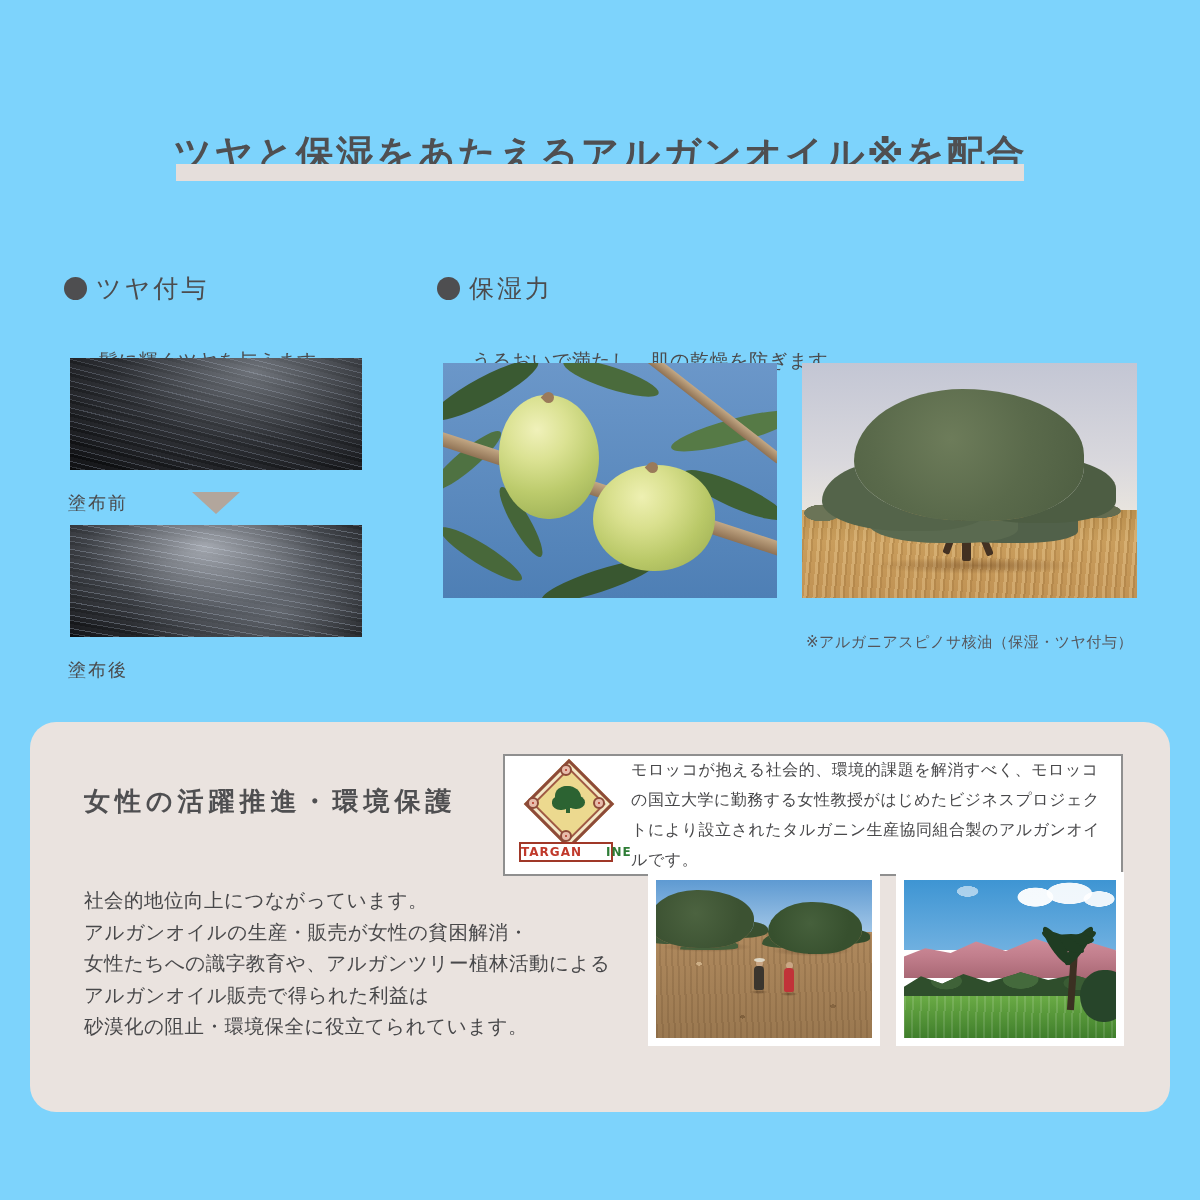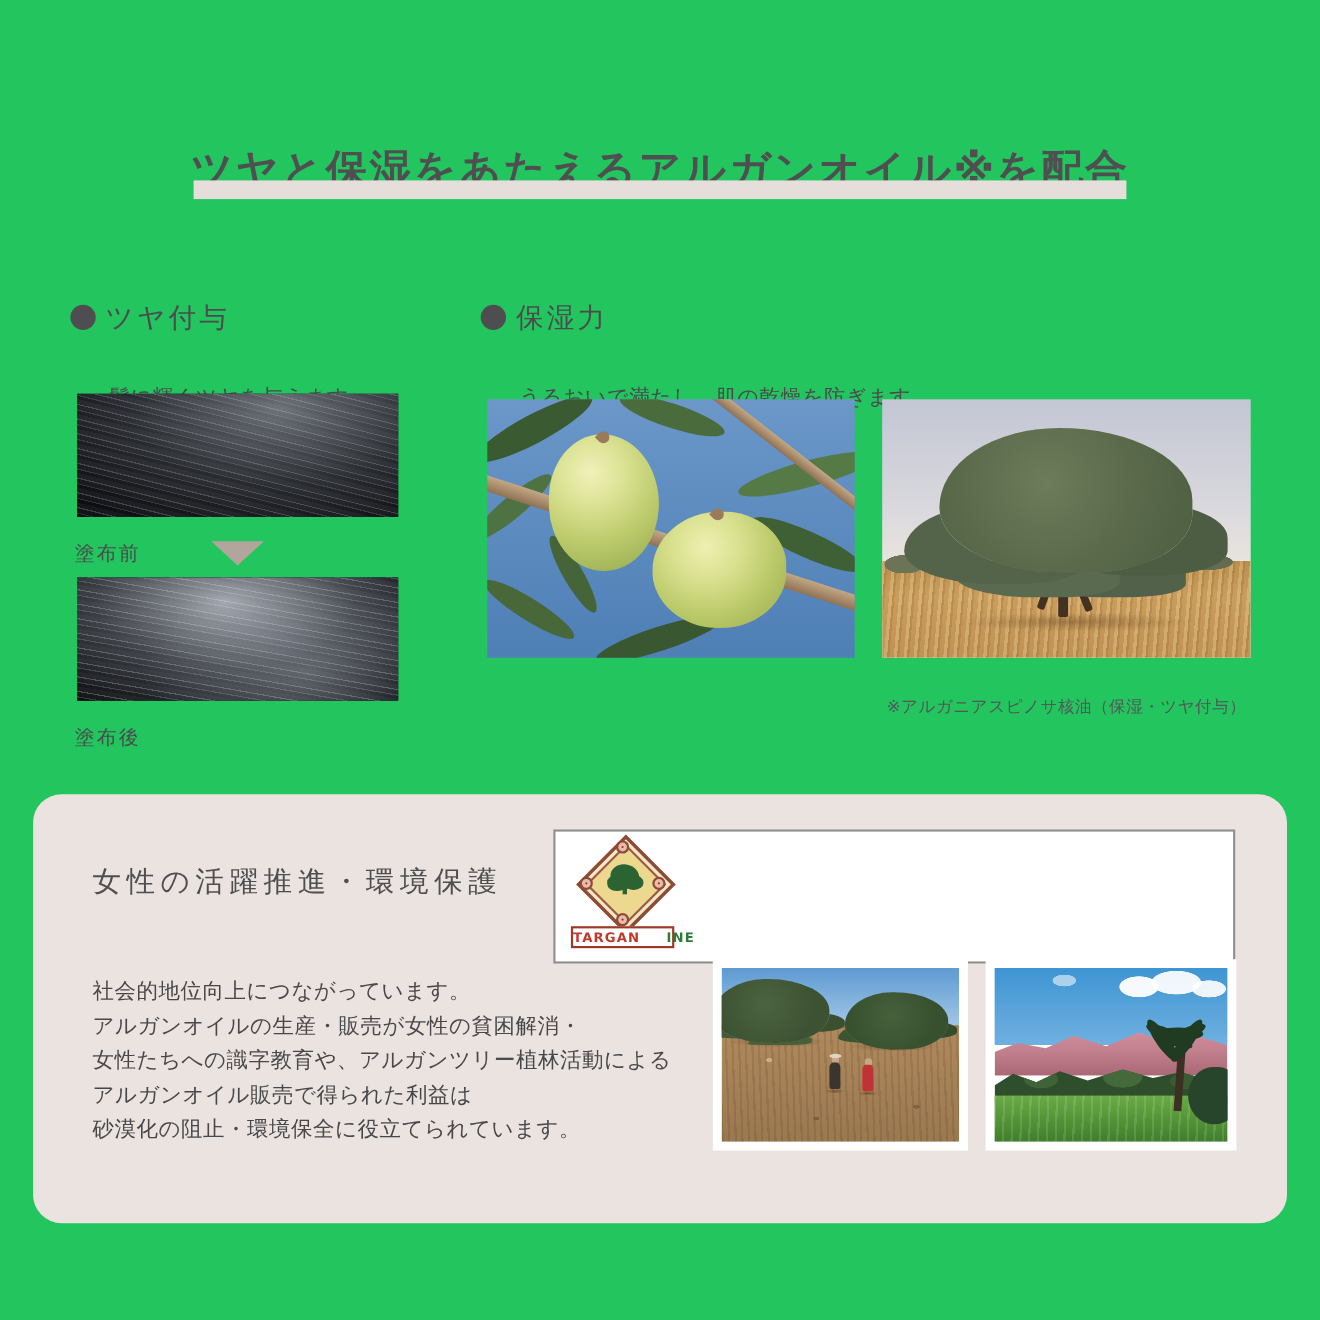--- a/index.html
+++ b/index.html
@@ -1,17 +1,17 @@
 <!DOCTYPE html>
 <html><head>
 <meta charset="utf-8">
 <style>
   html,body{margin:0;padding:0;background:#ffffff;}
   body{font-family:"DejaVu Sans","Liberation Sans",sans-serif;color:#4c4c4e;}
-  .canvas{position:relative;width:1200px;height:1200px;margin:0 auto;background:#22c55e;overflow:hidden;}
+  .canvas{position:relative;width:1200px;height:1200px;margin:0 auto;background:#7dd3fc;overflow:hidden;}
 
   
   .page-title{position:absolute;top:104px;left:0;width:100%;text-align:center;
     font-size:38px;font-weight:700;letter-spacing:2px;color:#4f4f51;white-space:nowrap;}
   .title-bar{position:absolute;left:176px;top:164px;width:848px;height:17px;}
   .intro{position:absolute;left:62px;top:203px;font-size:19px;letter-spacing:.5px;color:#4a4a4c;white-space:nowrap;}
 
   
   .sec-head{position:absolute;display:flex;align-items:center;gap:9px;}
   .bullet{width:23px;height:23px;border-radius:50%;background:#4e4e50;flex:0 0 auto;}
@@ -69,21 +69,21 @@
       -26px 62px 0 -40px #5a6a50, 36px 64px 0 -42px #51614a, 0 -8px 0 -18px #5f6f52;}
   .tree-trunk{position:absolute;left:160px;top:146px;width:9px;height:52px;background:#433122;border-radius:2px;}
   .tree-trunk.t2{transform:rotate(20deg);left:148px;height:46px;width:7px;}
   .tree-trunk.t3{transform:rotate(-22deg);left:176px;height:48px;width:7px;}
 
   .footnote{position:absolute;left:802px;top:618px;width:335px;text-align:center;
     font-size:15px;letter-spacing:.5px;color:#55555a;white-space:nowrap;}
 
   
   .panel{position:absolute;left:30px;top:722px;width:1140px;height:390px;border-radius:26px;}
-  .panel-heading{position:absolute;left:54px;top:40px;font-size:26px;font-weight:400;
+  .panel-heading{position:absolute;left:54px;top:40px;font-size:26px;font-weight:700;
     letter-spacing:5px;color:#4f4f51;white-space:nowrap;}
   .info-box{position:absolute;left:473px;top:32px;width:620px;height:122px;background:#fff;
     border:2px solid #8f8f8f;box-sizing:border-box;display:flex;align-items:center;gap:16px;padding:8px 14px;}
   .info-text{font-size:16px;line-height:30px;letter-spacing:.5px;color:#48484a;width:492px;}
 
   
   .tg{position:relative;width:96px;height:102px;flex:0 0 auto;}
   .tg-diamond{position:absolute;left:18px;top:8px;width:58px;height:58px;transform:rotate(45deg);
     background:#ecd98f;border:3px solid #8d4a38;box-shadow:inset 0 0 0 3px #f3e8c8, inset 0 0 0 5px #a05a44;}
   .tg-tree{position:absolute;left:36px;top:22px;width:26px;height:22px;background:#2c6332;
@@ -219,20 +219,21 @@
     <div class="info-box">
       <div class="tg">
         <div class="tg-diamond"></div>
         <div class="tg-tree"></div>
         <div class="tg-orn n"></div>
         <div class="tg-orn s"></div>
         <div class="tg-orn w"></div>
         <div class="tg-orn e"></div>
         <div class="tg-label"><span class="tg-red">TARGAN</span><span class="tg-green">INE</span></div>
       </div>
+      <p class="info-text">モロッコが抱える社会的、環境的課題を解消すべく、モロッコの国立大学に勤務する女性教授がはじめたビジネスプロジェクトにより設立されたタルガニン生産協同組合製のアルガンオイルです。</p>
     </div>
 
     <div class="panel-body">
       <div>社会的地位向上につながっています。</div>
       <div>アルガンオイルの生産・販売が女性の貧困解消・</div>
       <div>女性たちへの識字教育や、アルガンツリー植林活動による</div>
       <div>アルガンオイル販売で得られた利益は</div>
       <div>砂漠化の阻止・環境保全に役立てられています。</div>
     </div>
 

